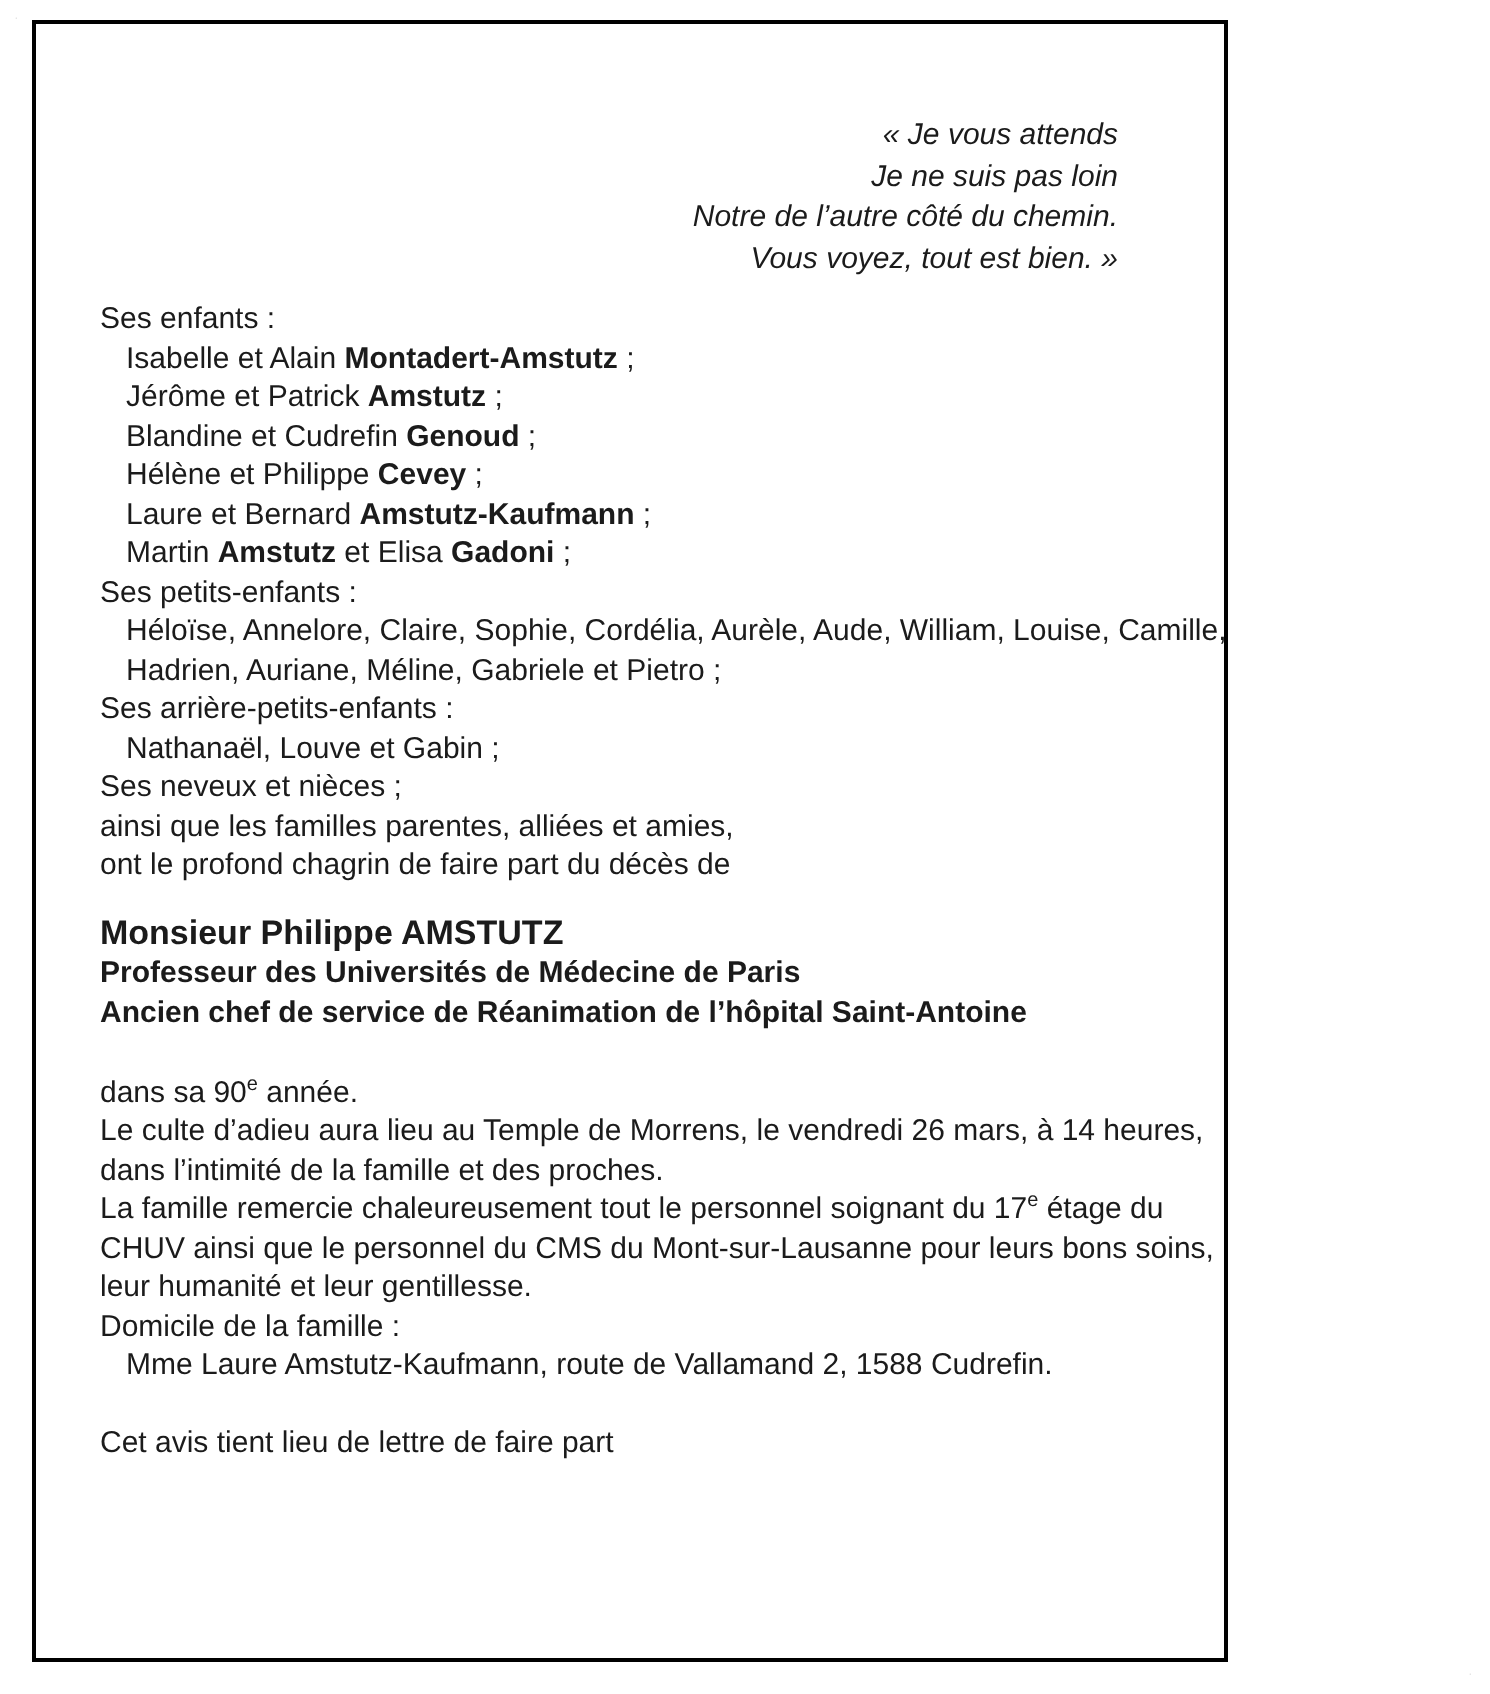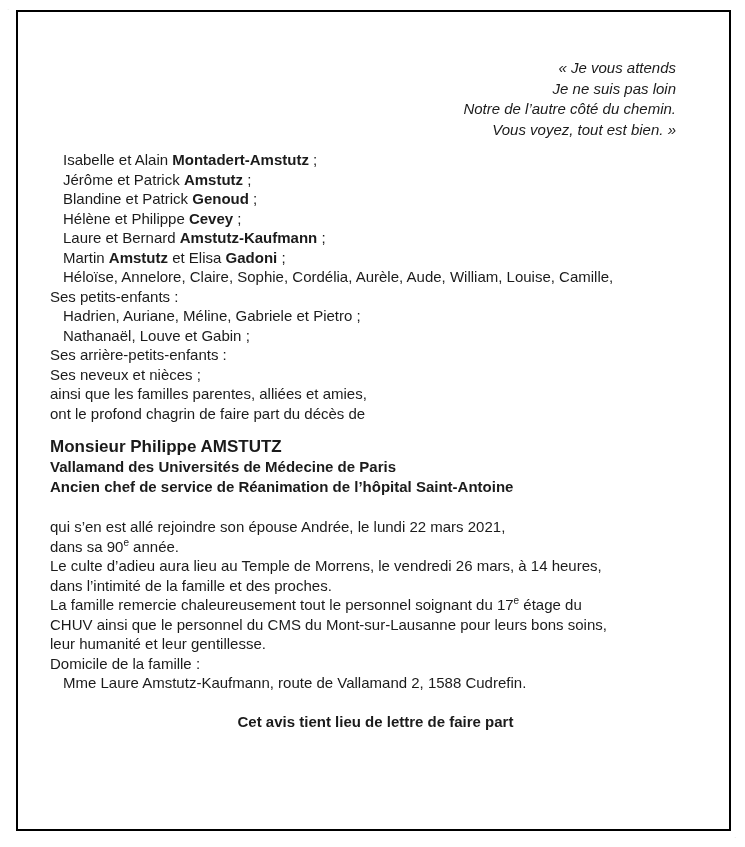--- a/index.html
+++ b/index.html
@@ -12,21 +12,21 @@
     height: 847px;
     position: relative;
     font-family: "Liberation Sans", sans-serif;
     color: #1b1b1b;
     overflow: hidden;
   }
   .frame {
     position: absolute;
     left: 16px;
     top: 10px;
-    width: 715px;
+    width: 598px;
     height: 821px;
     border: 2px solid #000000;
     box-sizing: border-box;
     padding: 0 28px 0 32px;
   }
   .artifact {
     position: absolute;
     width: 6px;
     height: 6px;
     opacity: 0.25;
@@ -71,66 +71,64 @@
   .headline .name {
     font-size: 17px;
     line-height: 21px;
   }
   .headline .subtitle {
     font-size: 15px;
     line-height: 20px;
   }
   .closing {
     margin-top: 19px;
-    text-align: center;
     font-size: 15px;
     line-height: 19.5px;
-    font-weight: bold;
   }
 </style>
 </head>
 <body>
 
 <span class="artifact tl">·</span>
 <span class="artifact br">·</span>
 
 <div class="frame">
 
   <div class="quote">
       <div class="line"><span>« Je vous attends</span></div>
       <div class="line"><span>Je ne suis pas loin</span></div>
       <div class="line"><span>Notre de l’autre côté du chemin.</span></div>
       <div class="line"><span>Vous voyez, tout est bien. »</span></div>
     </div>
 
   <div class="family">
+      <div class="line"><span>Ses enfants :</span></div>
       <div class="line indent"><span>Isabelle et Alain </span><b>Montadert-Amstutz</b><span> ;</span></div>
       <div class="line indent"><span>Jérôme et Patrick </span><b>Amstutz</b><span> ;</span></div>
-      <div class="line indent"><span>Blandine et Patrick </span><b>Genoud</b><span> ;</span></div>
+      <div class="line indent"><span>Blandine et Cudrefin </span><b>Genoud</b><span> ;</span></div>
       <div class="line indent"><span>Hélène et Philippe </span><b>Cevey</b><span> ;</span></div>
       <div class="line indent"><span>Laure et Bernard </span><b>Amstutz-Kaufmann</b><span> ;</span></div>
       <div class="line indent"><span>Martin </span><b>Amstutz</b><span> et Elisa </span><b>Gadoni</b><span> ;</span></div>
+      <div class="line"><span>Ses petits-enfants :</span></div>
       <div class="line indent"><span>Héloïse, Annelore, Claire, Sophie, Cordélia, Aurèle, Aude, William, Louise, Camille,</span></div>
-      <div class="line"><span>Ses petits-enfants :</span></div>
       <div class="line indent"><span>Hadrien, Auriane, Méline, Gabriele et Pietro ;</span></div>
+      <div class="line"><span>Ses arrière-petits-enfants :</span></div>
       <div class="line indent"><span>Nathanaël, Louve et Gabin ;</span></div>
-      <div class="line"><span>Ses arrière-petits-enfants :</span></div>
       <div class="line"><span>Ses neveux et nièces ;</span></div>
       <div class="line"><span>ainsi que les familles parentes, alliées et amies,</span></div>
       <div class="line"><span>ont le profond chagrin de faire part du décès de</span></div>
     </div>
 
   <div class="headline">
     <div class="name">Monsieur Philippe AMSTUTZ</div>
-    <div class="subtitle">Vallamand des Universités de Médecine de Paris</div>
+    <div class="subtitle">Professeur des Universités de Médecine de Paris</div>
     <div class="subtitle">Ancien chef de service de Réanimation de l’hôpital Saint-Antoine</div>
   </div>
 
   <div class="body-text">
-      <div class="line"><span>qui s’en est allé rejoindre son épouse Andrée, le lundi 22 mars 2021,</span></div>
       <div class="line"><span>dans sa 90</span><sup>e</sup><span> année.</span></div>
       <div class="line"><span>Le culte d’adieu aura lieu au Temple de Morrens, le vendredi 26 mars, à 14 heures,</span></div>
       <div class="line"><span>dans l’intimité de la famille et des proches.</span></div>
       <div class="line"><span>La famille remercie chaleureusement tout le personnel soignant du 17</span><sup>e</sup><span> étage du</span></div>
       <div class="line"><span>CHUV ainsi que le personnel du CMS du Mont-sur-Lausanne pour leurs bons soins,</span></div>
       <div class="line"><span>leur humanité et leur gentillesse.</span></div>
       <div class="line"><span>Domicile de la famille :</span></div>
       <div class="line indent"><span>Mme Laure Amstutz-Kaufmann, route de Vallamand 2, 1588 Cudrefin.</span></div>
     </div>
 

